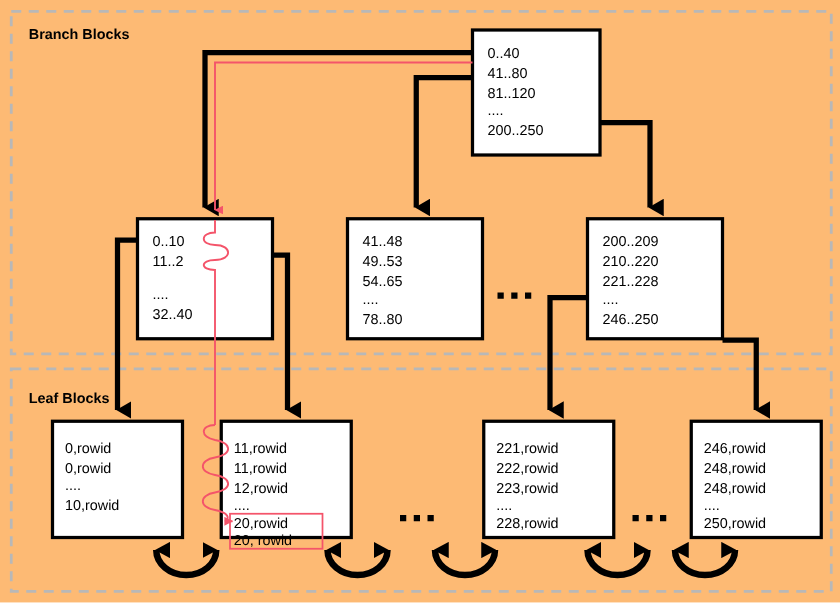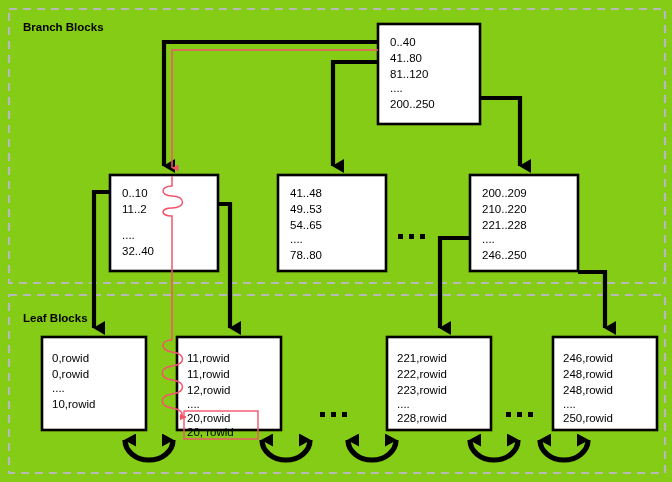--- a/index.html
+++ b/index.html
@@ -8,21 +8,21 @@
     padding: 0;
     background: #ffffff;
   }
   body {
     font-family: "Liberation Sans", sans-serif;
   }
   #root-canvas {
     position: relative;
     width: 672px;
     height: 482px;
-    background: #84cc16;
+    background: #fdba74;
     overflow: hidden;
   }
   #diagram-svg {
     position: absolute;
     left: 0;
     top: 0;
     width: 672px;
     height: 482px;
   }
   .section-label {

